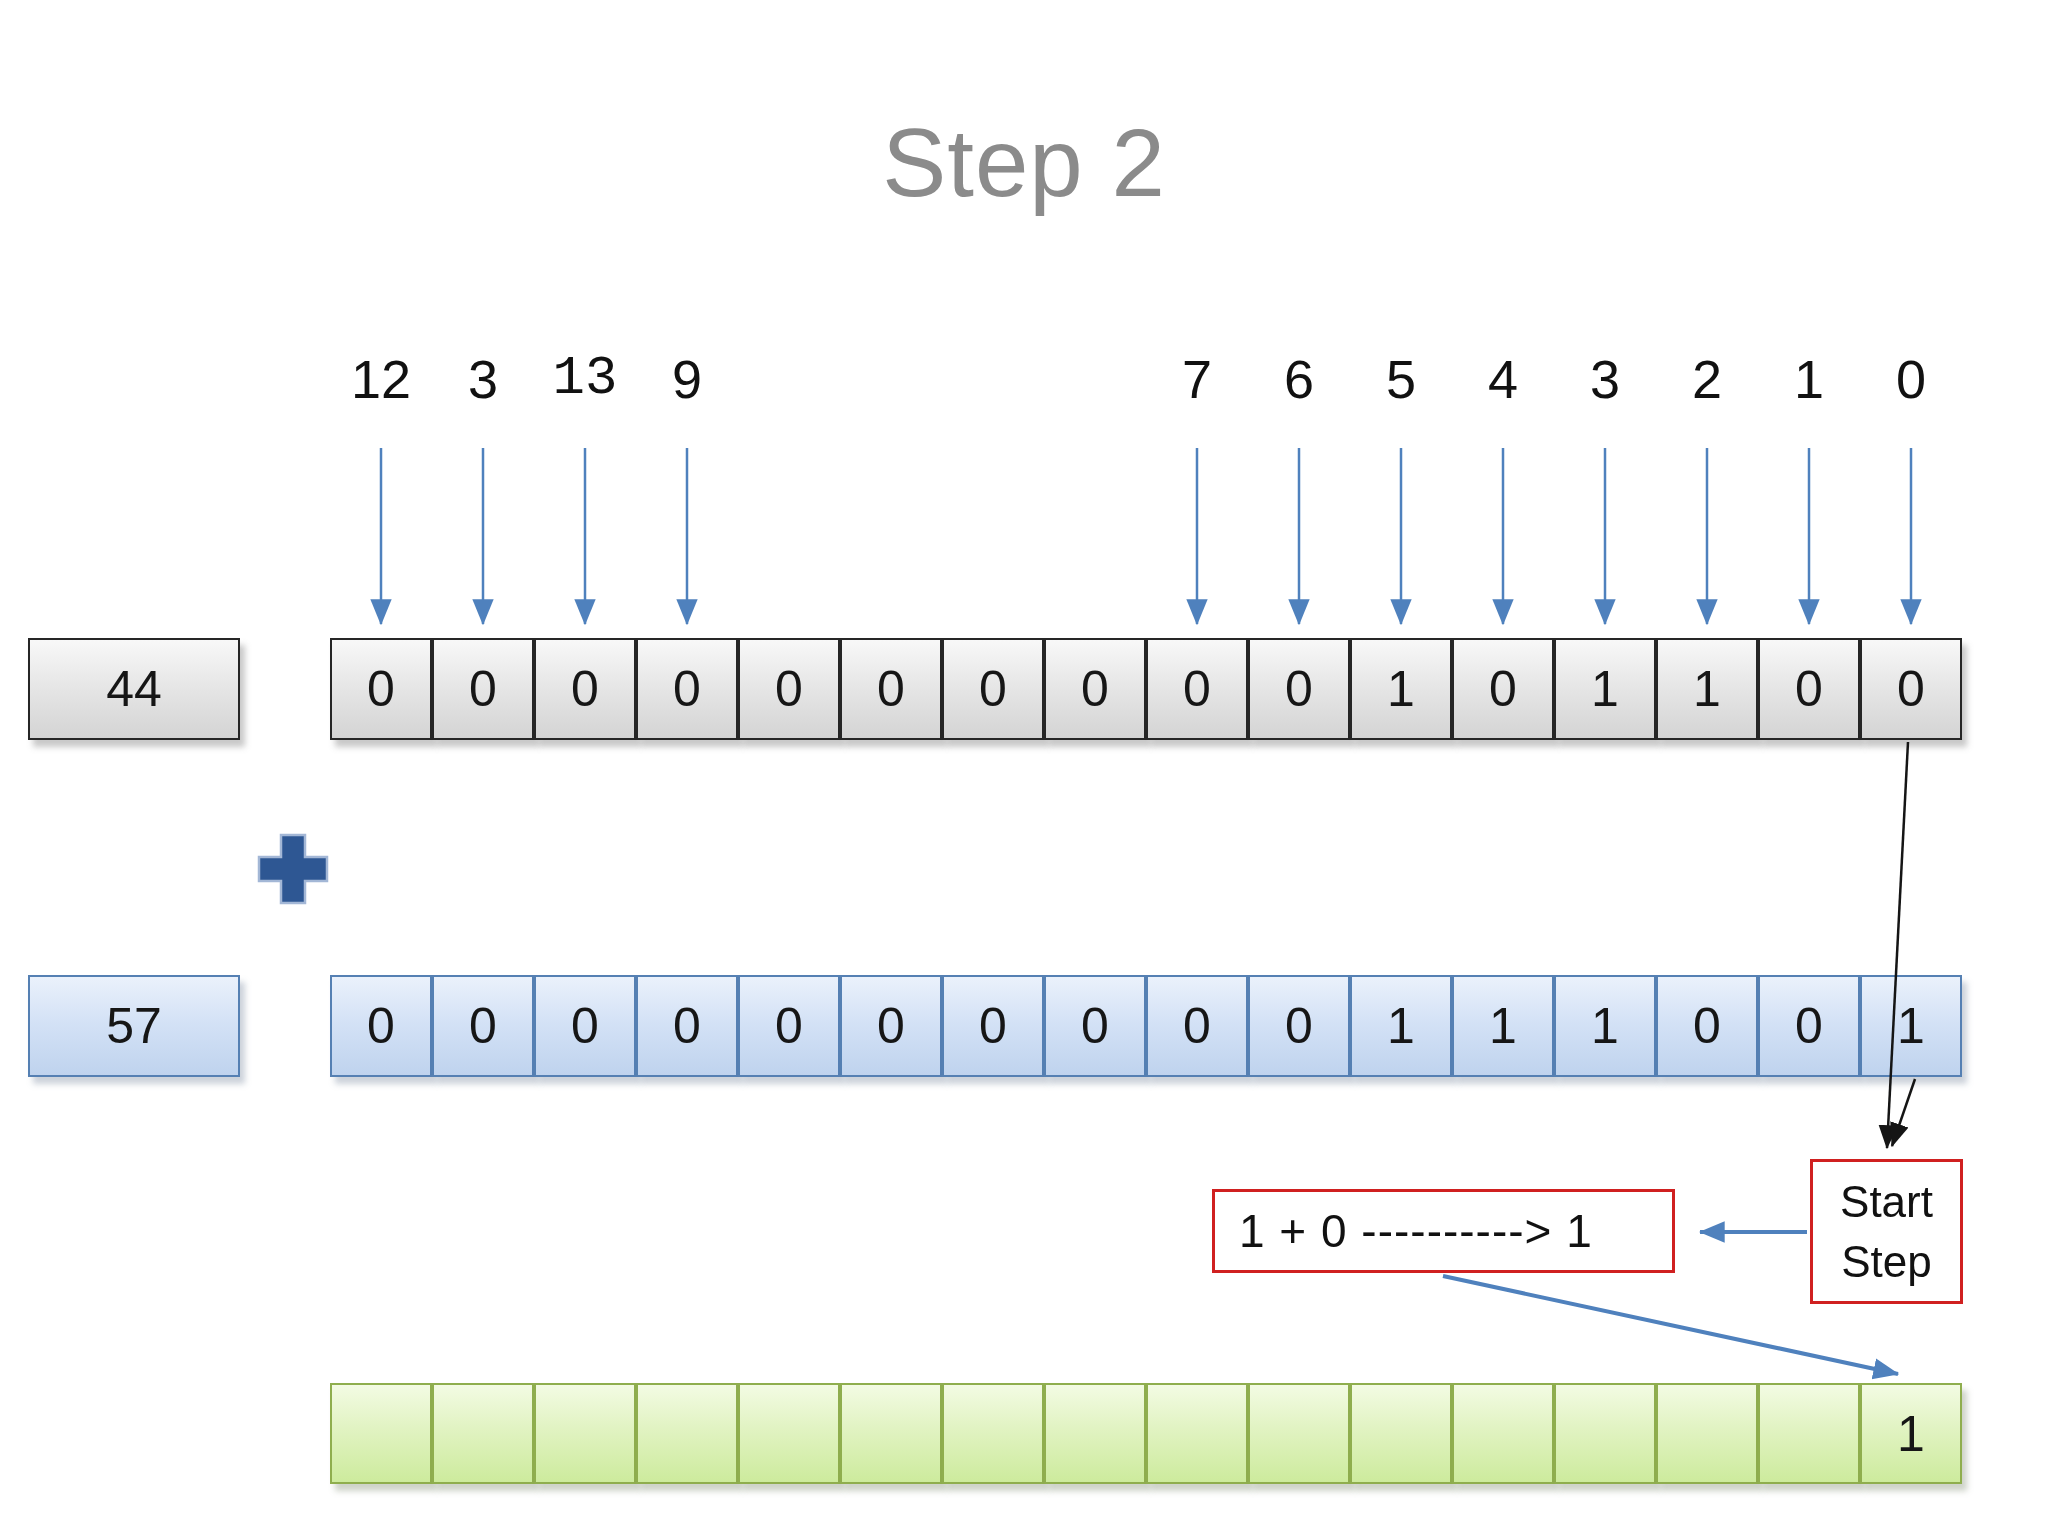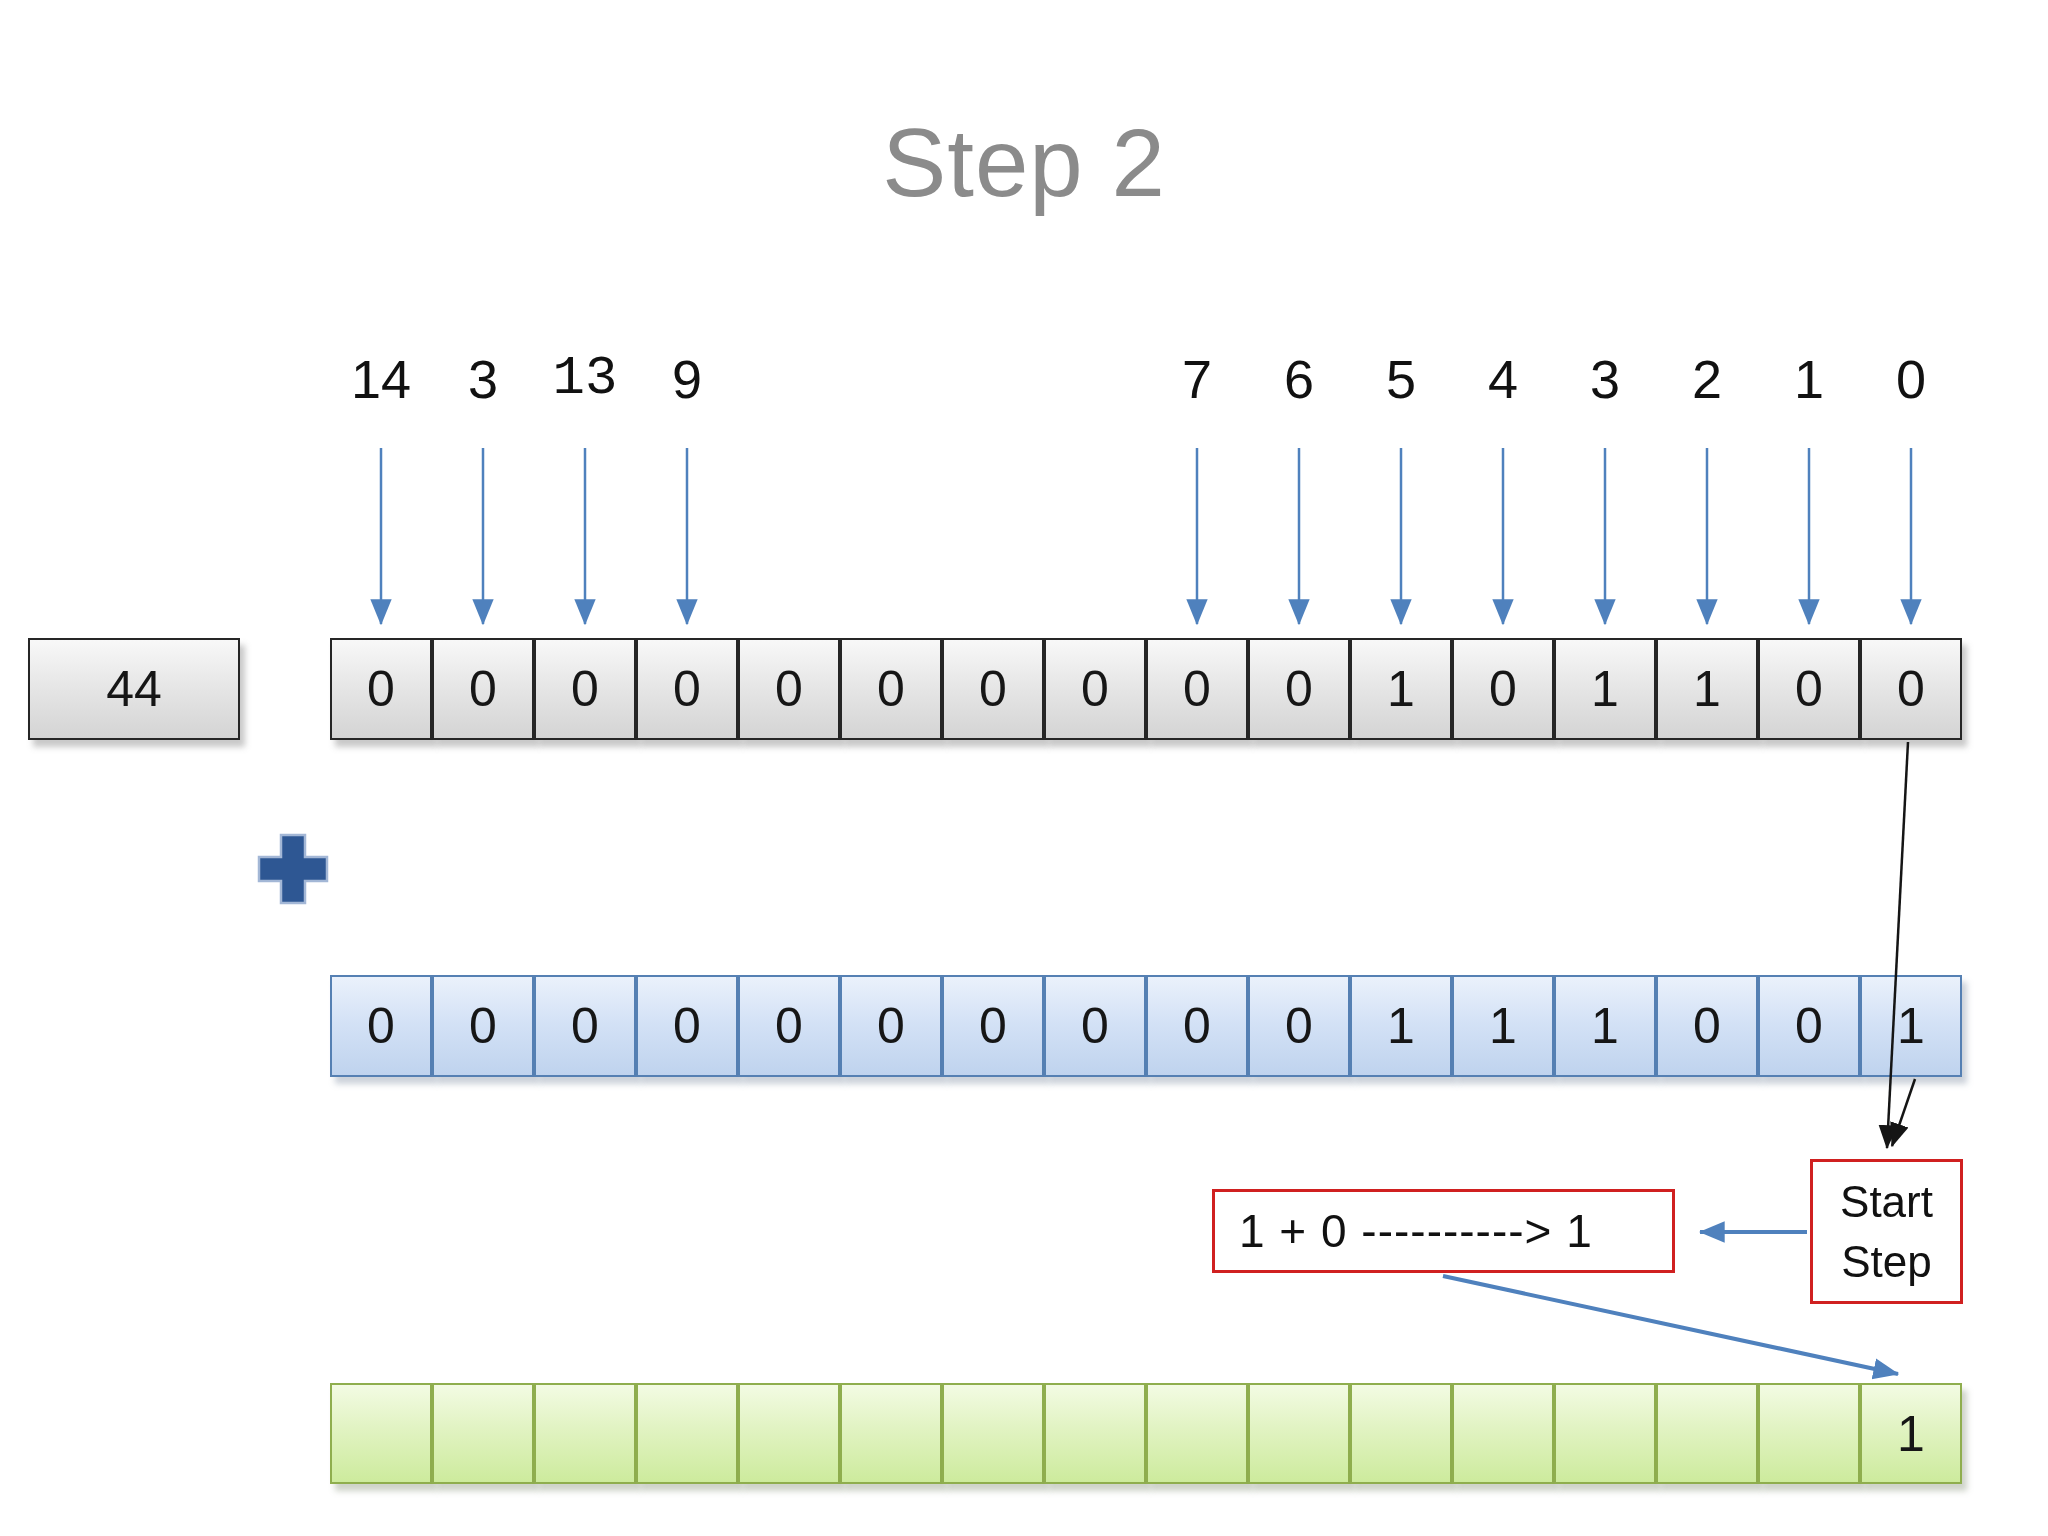--- a/index.html
+++ b/index.html
@@ -59,21 +59,21 @@
   #arrow-layer{position:absolute;left:0;top:0;width:2048px;height:1536px;pointer-events:none;}
 </style>
 </head>
 <body>
 
 <div id="stage">
 
   <div class="title">Step 2</div>
 
   <div id="bit-labels">
-      <div class="bit-label" style="left: 381px;">14</div>
+      <div class="bit-label" style="left: 381px;">12</div>
       <div class="bit-label" style="left: 483px;">3</div>
       <div class="bit-label" style="left: 585px; font-family: Liberation Mono, monospace;">13</div>
       <div class="bit-label" style="left: 687px;">9</div>
       <div class="bit-label" style="left: 1197px;">7</div>
       <div class="bit-label" style="left: 1299px;">6</div>
       <div class="bit-label" style="left: 1401px;">5</div>
       <div class="bit-label" style="left: 1503px;">4</div>
       <div class="bit-label" style="left: 1605px;">3</div>
       <div class="bit-label" style="left: 1707px;">2</div>
       <div class="bit-label" style="left: 1809px;">1</div>
@@ -94,20 +94,21 @@
       <div class="cell gray" style="left: 816px; width: 102px;">0</div>
       <div class="cell gray" style="left: 918px; width: 102px;">0</div>
       <div class="cell gray" style="left: 1020px; width: 102px;">1</div>
       <div class="cell gray" style="left: 1122px; width: 102px;">0</div>
       <div class="cell gray" style="left: 1224px; width: 102px;">1</div>
       <div class="cell gray" style="left: 1326px; width: 102px;">1</div>
       <div class="cell gray" style="left: 1428px; width: 102px;">0</div>
       <div class="cell gray" style="left: 1530px; width: 102px;">0</div>
     </div>
 
+  <div id="value-b" class="valuebox blue">57</div>
 
   <div id="blue-row" class="bitrow">
       <div class="cell blue" style="left: 0px; width: 102px;">0</div>
       <div class="cell blue" style="left: 102px; width: 102px;">0</div>
       <div class="cell blue" style="left: 204px; width: 102px;">0</div>
       <div class="cell blue" style="left: 306px; width: 102px;">0</div>
       <div class="cell blue" style="left: 408px; width: 102px;">0</div>
       <div class="cell blue" style="left: 510px; width: 102px;">0</div>
       <div class="cell blue" style="left: 612px; width: 102px;">0</div>
       <div class="cell blue" style="left: 714px; width: 102px;">0</div>

